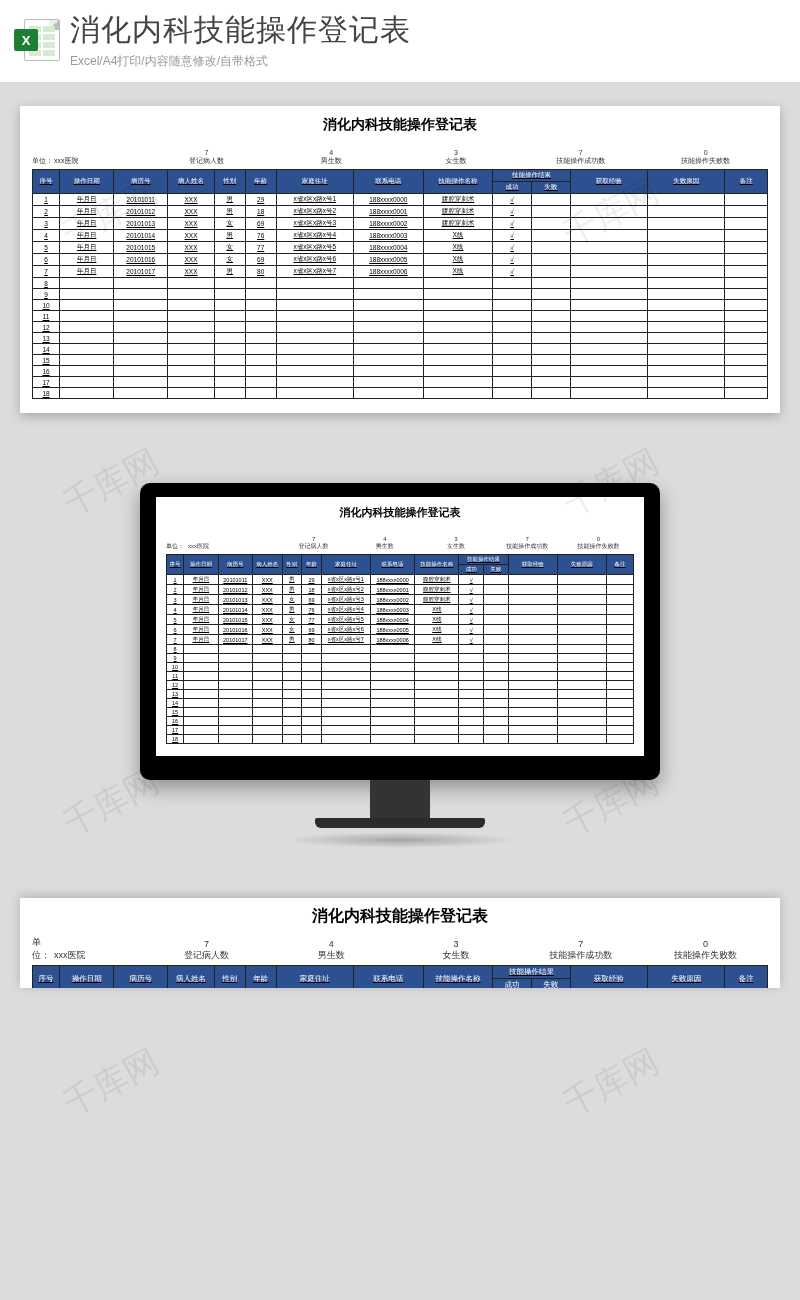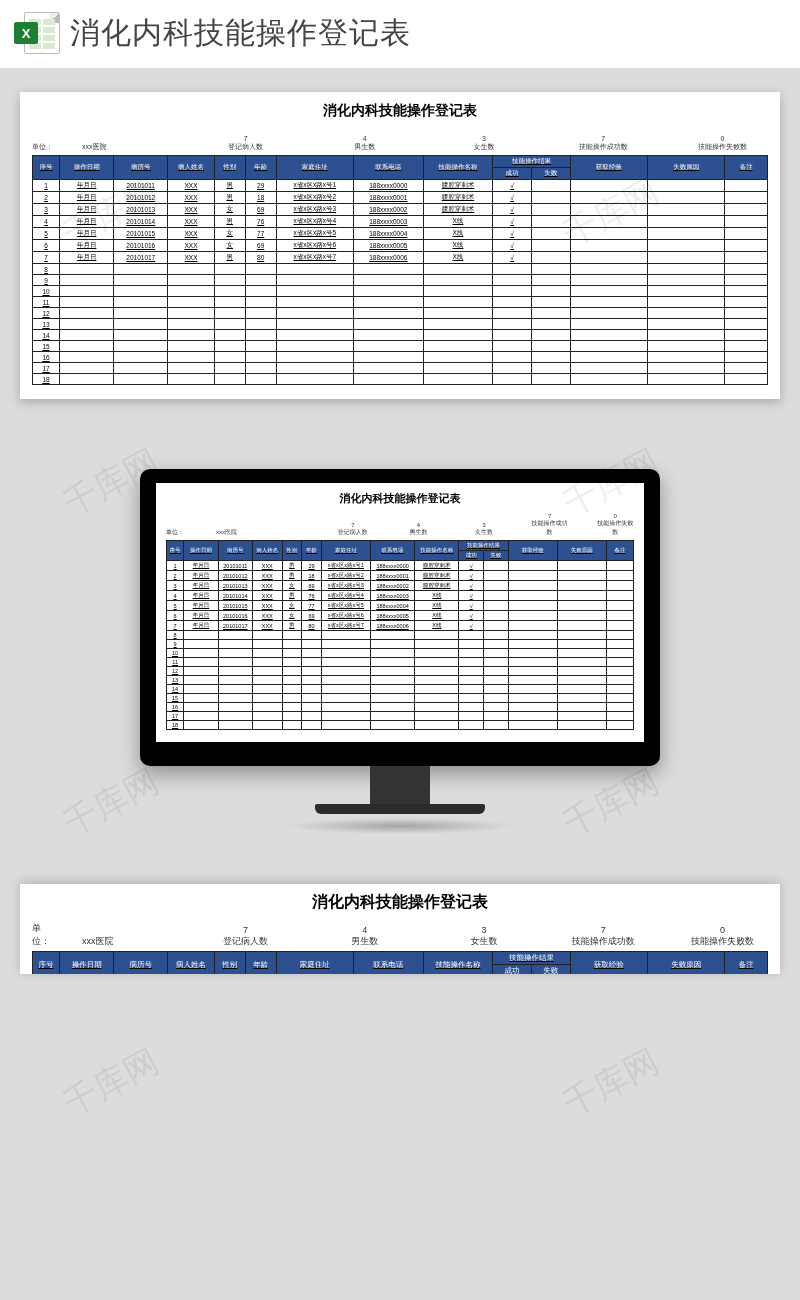--- a/index.html
+++ b/index.html
@@ -118,21 +118,20 @@
   }
   .small .sheet-title { font-size: 11px; }
   .bot .sheet-title { font-size: 16px; }
 
   .stats-row {
     display:flex;
     font-size: 7px;
     color:#333;
     margin-bottom: 3px;
     align-items:flex-end;
-    gap:28px;
   }
   .small .stats-row { font-size: 6px; }
   .bot .stats-row { font-size: 9px; }
   .stats-row .unit { width: 22px; }
   .stats-row .hosp { width: 90px; margin-top: 16px; }
   .stats-row .stat { flex:1; text-align:center; }
   .stats-row .stat .num { display:block; }
   .stats-row .stat .lbl { display:block; }
 
   table.data {
@@ -190,20 +189,21 @@
           <div></div>
           <div></div>
           <div></div>
           <div></div>
         </div>
       </div>
     <div class="badge">X</div>
   </div>
   <div class="header-texts">
     <div class="big-title">消化内科技能操作登记表</div>
+    <div class="subtitle">Excel/A4打印/内容随意修改/自带格式</div>
   </div>
 </div>
 
 <div class="preview-card">
   <div>
       <div class="large">
         <div class="sheet-title">消化内科技能操作登记表</div>
         <div class="stats-row">
           <div class="unit">单位：</div>
           <div class="hosp">xxx医院</div>

